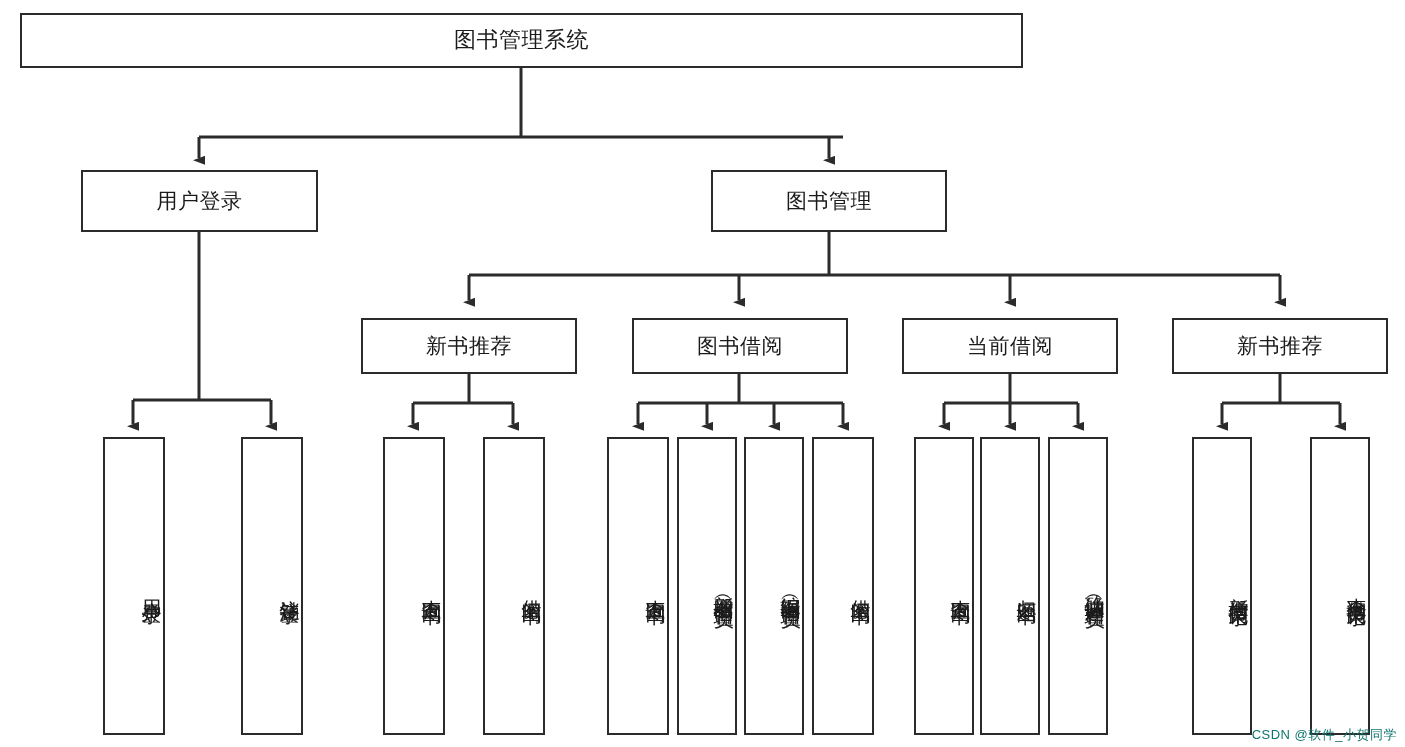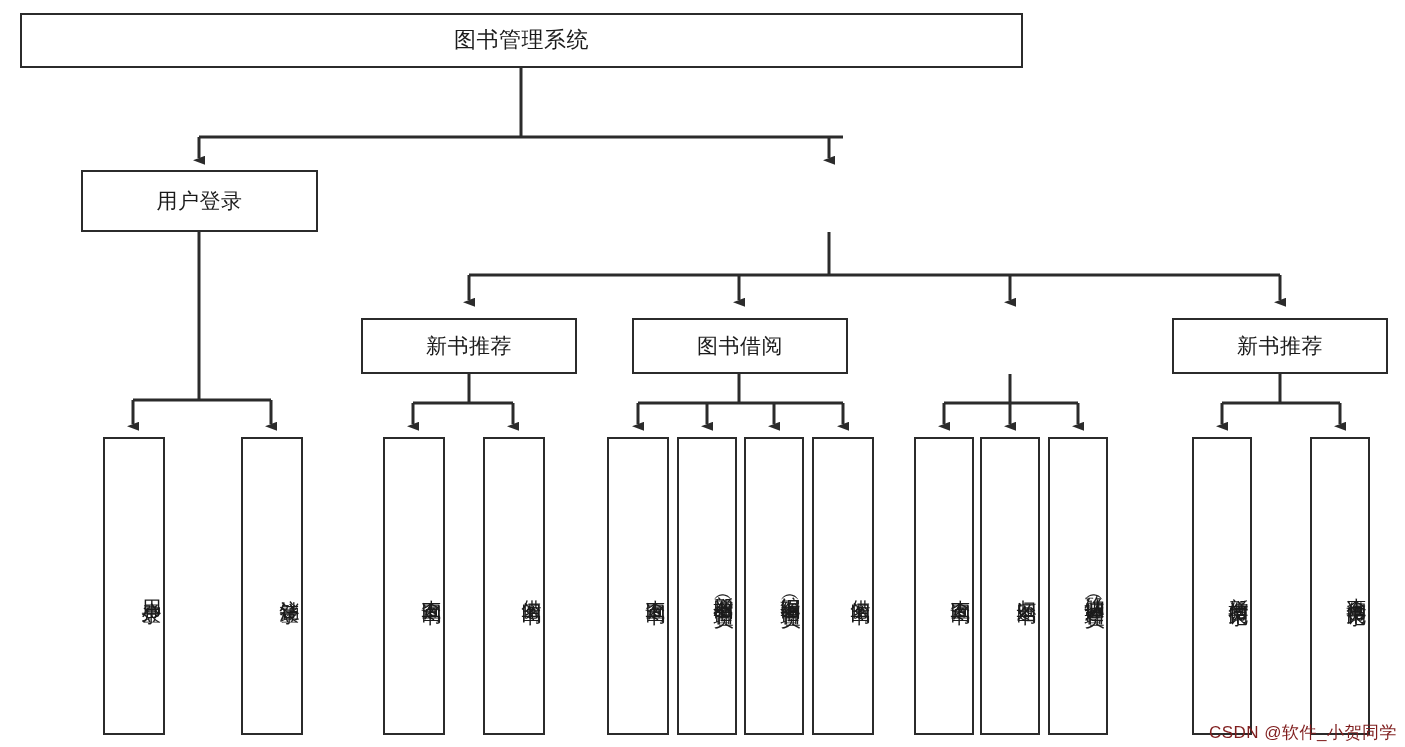--- a/index.html
+++ b/index.html
@@ -57,22 +57,22 @@
     writing-mode: vertical-rl;
     text-orientation: upright;
   }
   .node.root {
     font-size: 22px;
   }
   .watermark {
     position: absolute;
     right: 8px;
     bottom: 3px;
-    font-size: 17px;
-    color: #7f1d1d;
+    font-size: 13px;
+    color: #0f766e;
     white-space: nowrap;
     letter-spacing: 0.5px;
   }
 </style>
 </head>
 <body>
 
 <div id="canvas">
 
   <svg id="edges" viewBox="0 0 1405 747" xmlns="http://www.w3.org/2000/svg">
@@ -121,23 +121,25 @@
       <path d="M1280,374 L1280,403"></path>
       <path d="M1222,403 L1340,403"></path>
       <path d="M1222,403 L1222,424" marker-end="url(#arrow)"></path>
       <path d="M1340,403 L1340,424" marker-end="url(#arrow)"></path>
     </g>
   </svg>
 
   <div class="node horiz root" style="left:20px; top:13px; width:1003px; height:55px;">图书管理系统</div>
 
   <div class="node horiz" style="left:81px; top:170px; width:237px; height:62px;">用户登录</div>
+  <div class="node horiz" style="left:711px; top:170px; width:236px; height:62px;">图书管理</div>
 
   <div class="node horiz" style="left:632px; top:318px; width:216px; height:56px;">图书借阅</div>
   <div class="node horiz" style="left:361px; top:318px; width:216px; height:56px;">新书推荐</div>
+  <div class="node horiz" style="left:902px; top:318px; width:216px; height:56px;">当前借阅</div>
   <div class="node horiz" style="left:1172px; top:318px; width:216px; height:56px;">新书推荐</div>
 
   <div class="node vert" style="left:103px; top:437px; width:62px; height:298px;">
     <span>用户登录</span>
   </div>
   <div class="node vert" style="left:241px; top:437px; width:62px; height:298px;">
     <span>注销登录</span>
   </div>
 
   <div class="node vert" style="left:383px; top:437px; width:62px; height:298px;">

